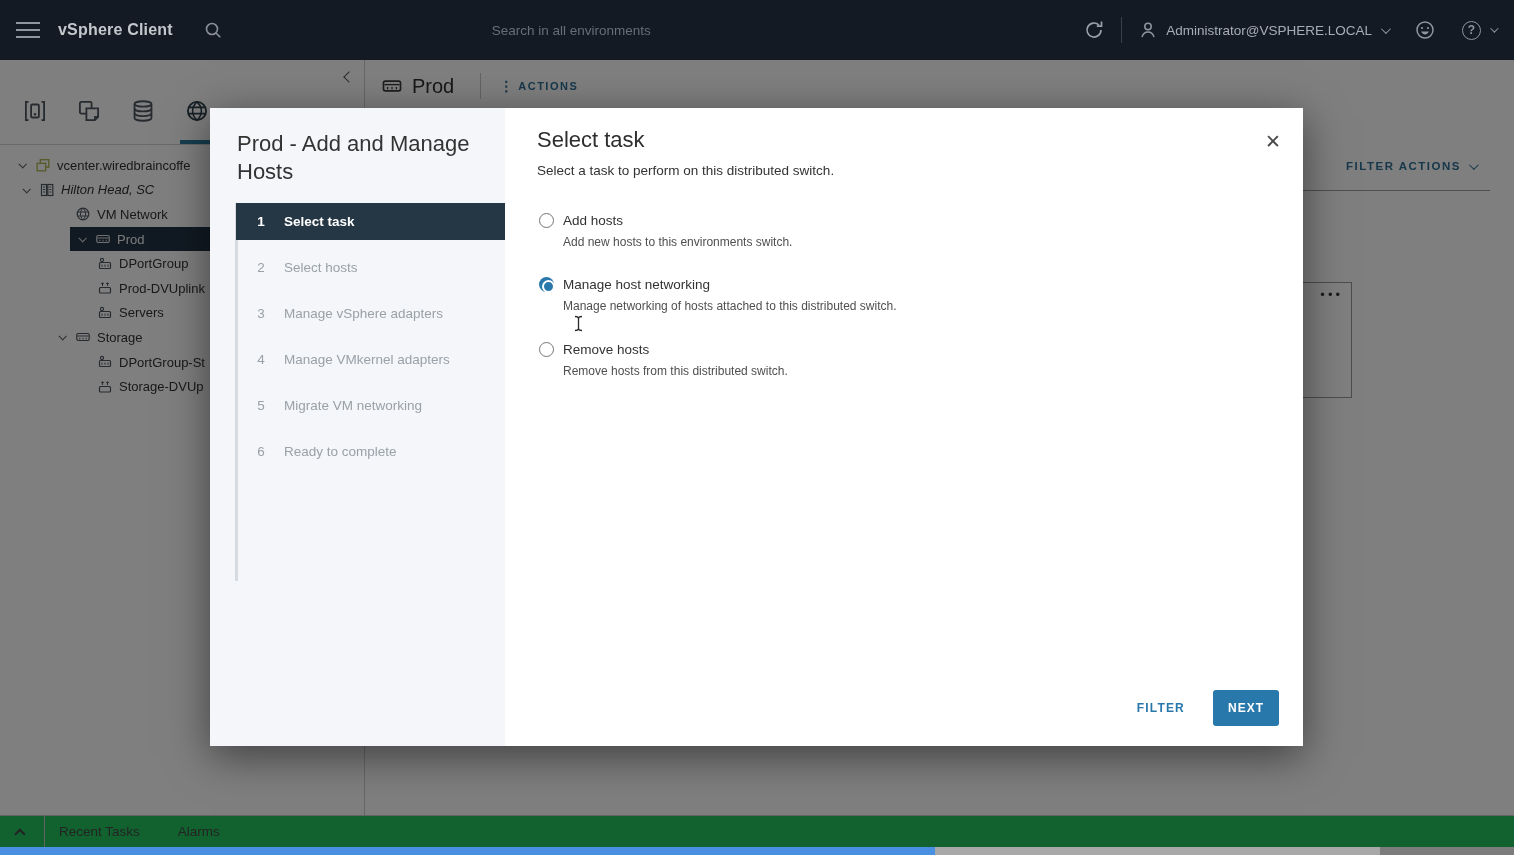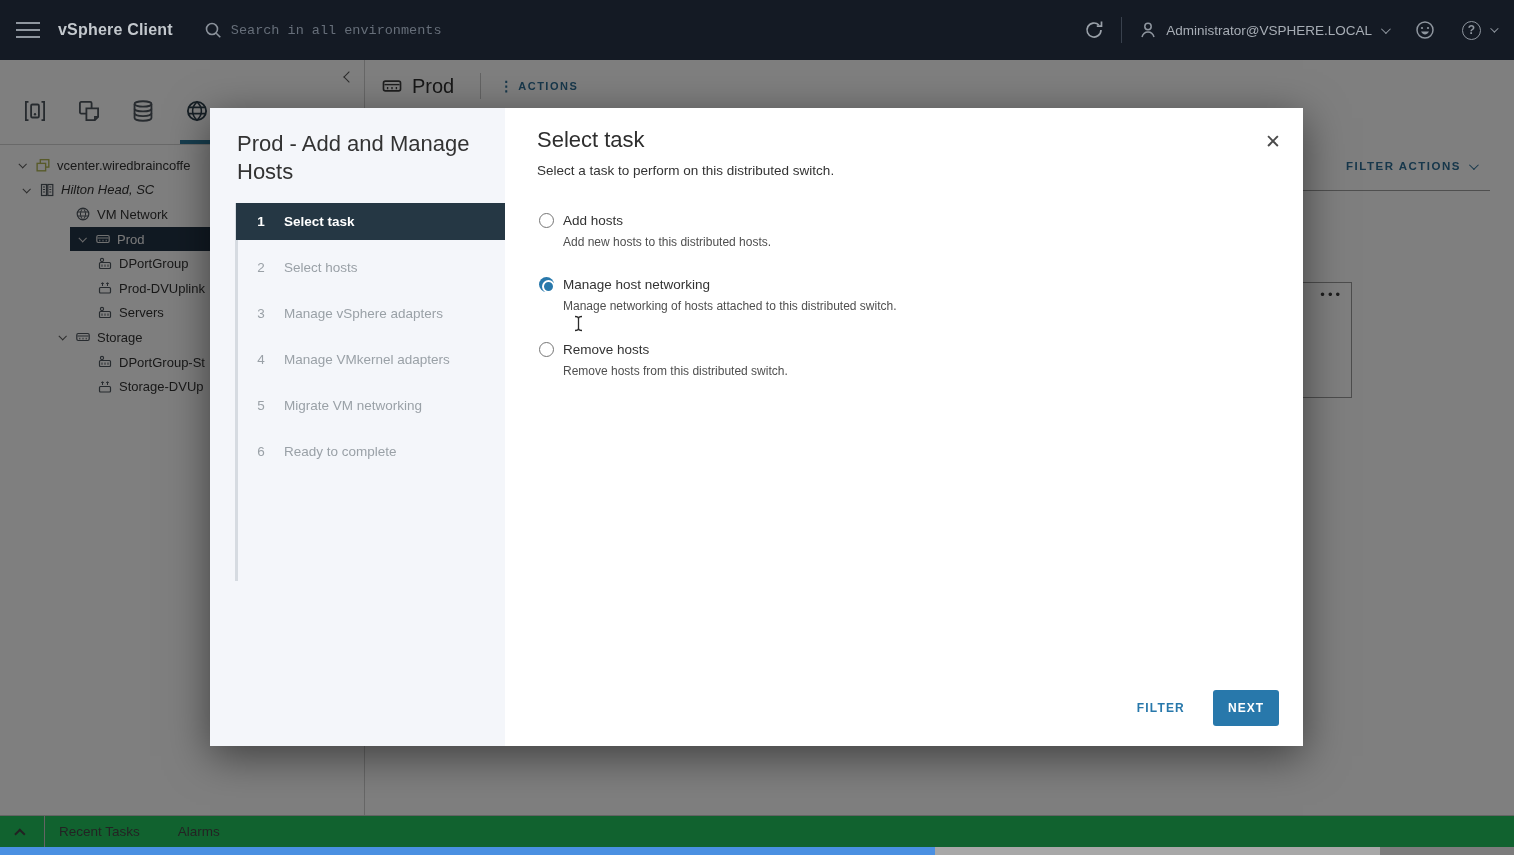--- a/index.html
+++ b/index.html
@@ -17,21 +17,22 @@
     display:flex; align-items:center;
   }
   .hamburger { width:24px; margin-left:16px; cursor:pointer; }
   .hamburger div { height:2px; background:#8f969f; margin:5px 0; }
   .tb-title { color:#c3c8cd; font-size:16px; font-weight:bold; margin-left:18px; letter-spacing:.2px; }
   .tb-search { display:flex; align-items:center; margin-left:30px; flex:1; }
   .tb-search svg { flex:0 0 auto; }
   .tb-search input {
     background:transparent; border:none; outline:none;
     color:#aab0b8; font-size:13.5px; margin-left:8px; width:420px;
-    font-family:Liberation Mono, monospace;
+    font-family:Liberation Sans, sans-serif;
+    text-align:right;
   }
   .tb-search input::placeholder { color:#666e79; }
   .tb-right { display:flex; align-items:center; margin-right:18px; }
   .tb-divider { width:1px; height:26px; background:#39414d; margin:0 16px; }
   .tb-user { color:#a7adb5; font-size:13.5px; margin-left:8px; }
   .chev { display:inline-block; width:7px; height:7px; border-right:1.5px solid #8f969f; border-bottom:1.5px solid #8f969f; transform:rotate(45deg) translateY(-2px); margin-left:9px; }
   .tb-icon { margin-left:26px; display:flex; align-items:center; cursor:pointer; }
   .help-circle { width:19px; height:19px; border:1.5px solid #8f969f; border-radius:50%; color:#8f969f; font-size:12px; font-weight:bold; display:flex; align-items:center; justify-content:center; }
 
   
@@ -404,21 +405,21 @@
     <span class="wiz-close">✕</span>
     <div class="step-title">Select task</div>
     <div class="step-subtitle">Select a task to perform on this distributed switch.</div>
 
     <div class="options">
       <div class="option">
         <div class="opt-row">
           <span class="radio"></span>
           <span class="opt-label">Add hosts</span>
         </div>
-        <div class="opt-desc">Add new hosts to this distributed hosts.</div>
+        <div class="opt-desc">Add new hosts to this environments switch.</div>
       </div>
       <div class="option">
         <div class="opt-row">
           <span class="radio checked"></span>
           <span class="opt-label">Manage host networking</span>
         </div>
         <div class="opt-desc">Manage networking of hosts attached to this distributed switch.</div>
       </div>
       <div class="option">
         <div class="opt-row">

